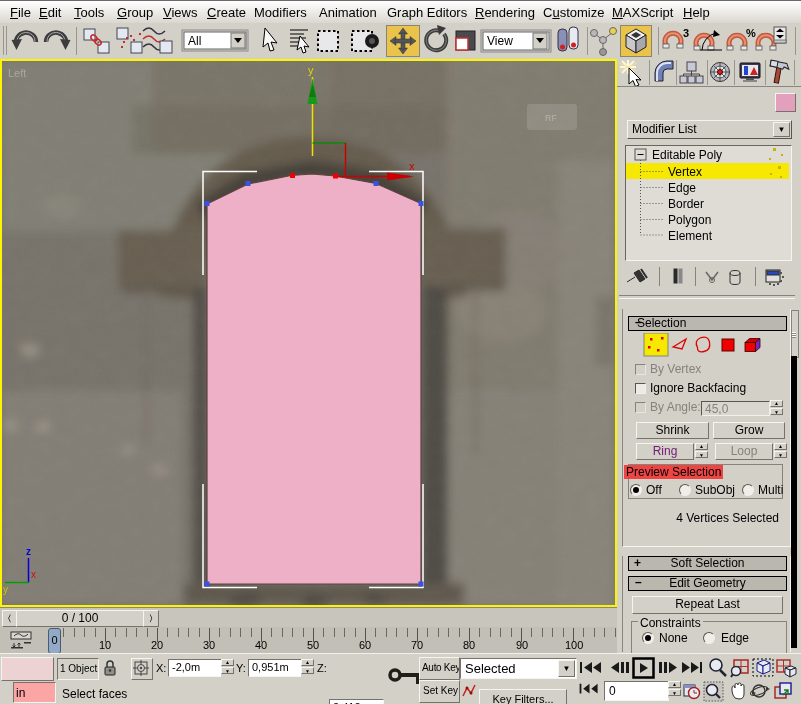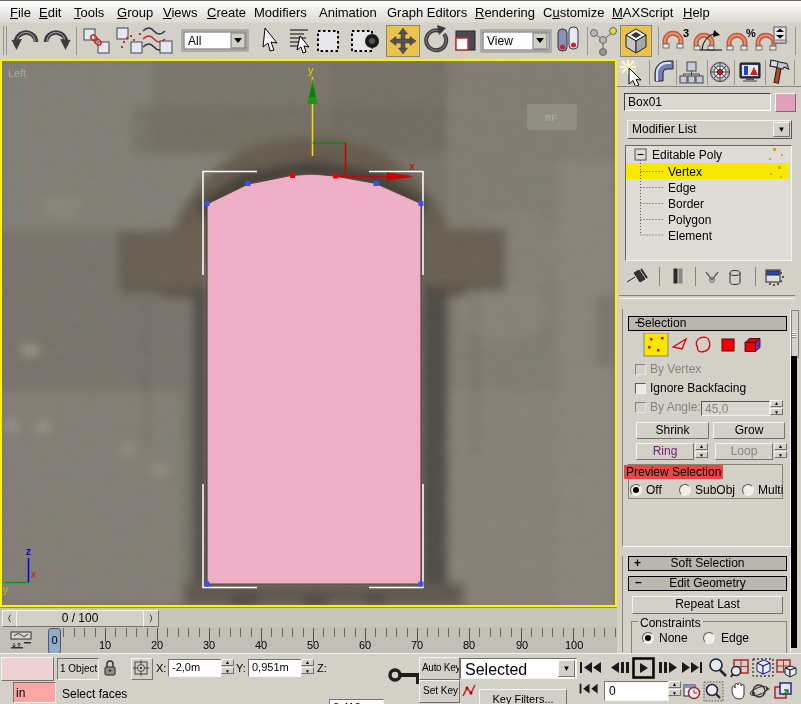--- a/index.html
+++ b/index.html
@@ -346,23 +346,20 @@
         <rect x="126" y="21" width="14" height="2" fill="#888"></rect>
 
   <g transform="translate(161,14) rotate(10)">
    <rect x="-2.2" y="-6" width="4.4" height="16" fill="#a84a34" stroke="#311"></rect>
    <path d="M -9,-11 L 7,-11 L 10,-5.5 L 5,-7 L 4,-4.5 L -9,-6 Z" fill="#c4c8d2" stroke="#222"></path>
    <rect x="-9" y="-11.5" width="7" height="6" fill="#d8dce4" stroke="#222"></rect>
   </g>
  </svg>
  </div>
 
- <div class="sunk" style="left:7px;top:34px;width:145px;height:16px;border-color:#404040 #fff #fff #404040;background:#dbd8d0;">
-      <span style="position:absolute;left:3px;top:1px;font-size:12px;">Box01</span>
-    </div>
  <div class="btn" style="left:158px;top:34px;width:19px;height:17px;background:#e2a0bd;"></div>
 
  <div class="btn" style="left:10px;top:61px;width:163px;height:17px;border-color:#f5f4f1 #5a564f #5a564f #f5f4f1;">
    <span style="position:absolute;left:4px;top:1px;font-size:12px;">Modifier List</span>
    <span class="btn" style="right:1px;top:1px;width:15px;height:13px;text-align:center;font-size:8px;line-height:13px;">▼</span>
  </div>
 
  <div class="sunk" style="left:8px;top:86px;width:165px;height:114px;background:#dedcd5;border-color:#6a665f #f5f4f1 #f5f4f1 #6a665f;">
   <svg width="163" height="112" style="position:absolute;left:0;top:0;">
    <rect x="0" y="17" width="163" height="16" fill="#f6e800"></rect>
@@ -482,20 +479,21 @@
 
  <fieldset class="abs" style="left:11px;top:405px;width:153px;height:33px;border:1px solid;border-color:#87837b;border-style:groove;margin:0;padding:0;">
  </fieldset>
  <span class="abs" style="left:7px;top:406px;background:#ef4444;padding:0 2px;">Preview Selection</span>
  <div class="abs rad" style="left:13px;top:425px;"></div>
     <span class="abs" style="left:29px;top:424px;">Off</span>
  <div class="abs rad r0" style="left:62px;top:425px;"></div>
     <span class="abs" style="left:78px;top:424px;">SubObj</span>
  <div class="abs rad r0" style="left:125px;top:425px;"></div>
     <span class="abs" style="left:141px;top:424px;">Multi</span>
+ <span class="abs" style="left:0;top:452px;width:162px;text-align:right;">4 Vertices Selected</span>
 
  <div class="abs" style="left:5px;top:497px;width:167px;height:96px;border-left:1px solid #8a867e;border-right:1px solid #f5f4f1;"></div>
  <div class="abs hd" style="left:11px;top:497px;width:157px;height:13px;background:#bab7af;border:1px solid #000;">
   <span style="position:absolute;left:5px;top:-1px;font-weight:bold;">+</span>
   <span style="position:absolute;left:0;width:100%;text-align:center;top:-1px;">Soft Selection</span>
  </div>
  <div class="abs hd" style="left:11px;top:517px;width:157px;height:13px;background:#bab7af;border:1px solid #000;">
   <span style="position:absolute;left:6px;top:-2px;font-weight:bold;">–</span>
   <span style="position:absolute;left:0;width:100%;text-align:center;top:-1px;">Edit Geometry</span>
  </div>
@@ -588,21 +586,21 @@
         <rect x="33" y="1" width="3.5" height="7" fill="#1f1f18"></rect>
       </g>
     </svg>
  <div class="btn" style="left:419px;top:3px;width:39px;height:21px;overflow:hidden;">
       <span style="position:absolute;left:2px;top:4px;white-space:nowrap;font-size:10px;letter-spacing:-0.3px;">Auto Key</span>
     </div>
  <div class="btn" style="left:419px;top:26px;width:39px;height:21px;overflow:hidden;">
       <span style="position:absolute;left:3px;top:4px;white-space:nowrap;font-size:10px;">Set Key</span>
     </div>
  <div class="sunk" style="left:460px;top:4px;width:115px;height:19px;background:#fff;">
-      <span style="position:absolute;left:4px;top:2px;font-size:16px;">Selected</span>
+      <span style="position:absolute;left:4px;top:2px;font-size:13px;">Selected</span>
   <span class="btn" style="position:absolute;right:1px;top:1px;width:15px;height:15px;text-align:center;font-size:8px;line-height:15px;">▼</span>
     </div>
  <svg class="abs" style="left:461px;top:28px;" width="18" height="18">
       <path d="M 2,14 L 6,6 L 10,11 L 14,3" fill="none" stroke="#cc2020" stroke-width="1.5"></path>
       <circle cx="6" cy="6" r="1.5" fill="#881010"></circle>
       <circle cx="10" cy="11" r="1.5" fill="#881010"></circle>
     </svg>
  <div class="btn" style="left:479px;top:27px;width:86px;height:20px;text-align:center;margin-top:8px;">
       <span style="position:absolute;width:100%;left:0;top:3px;">Key Filters...</span>
     </div>

